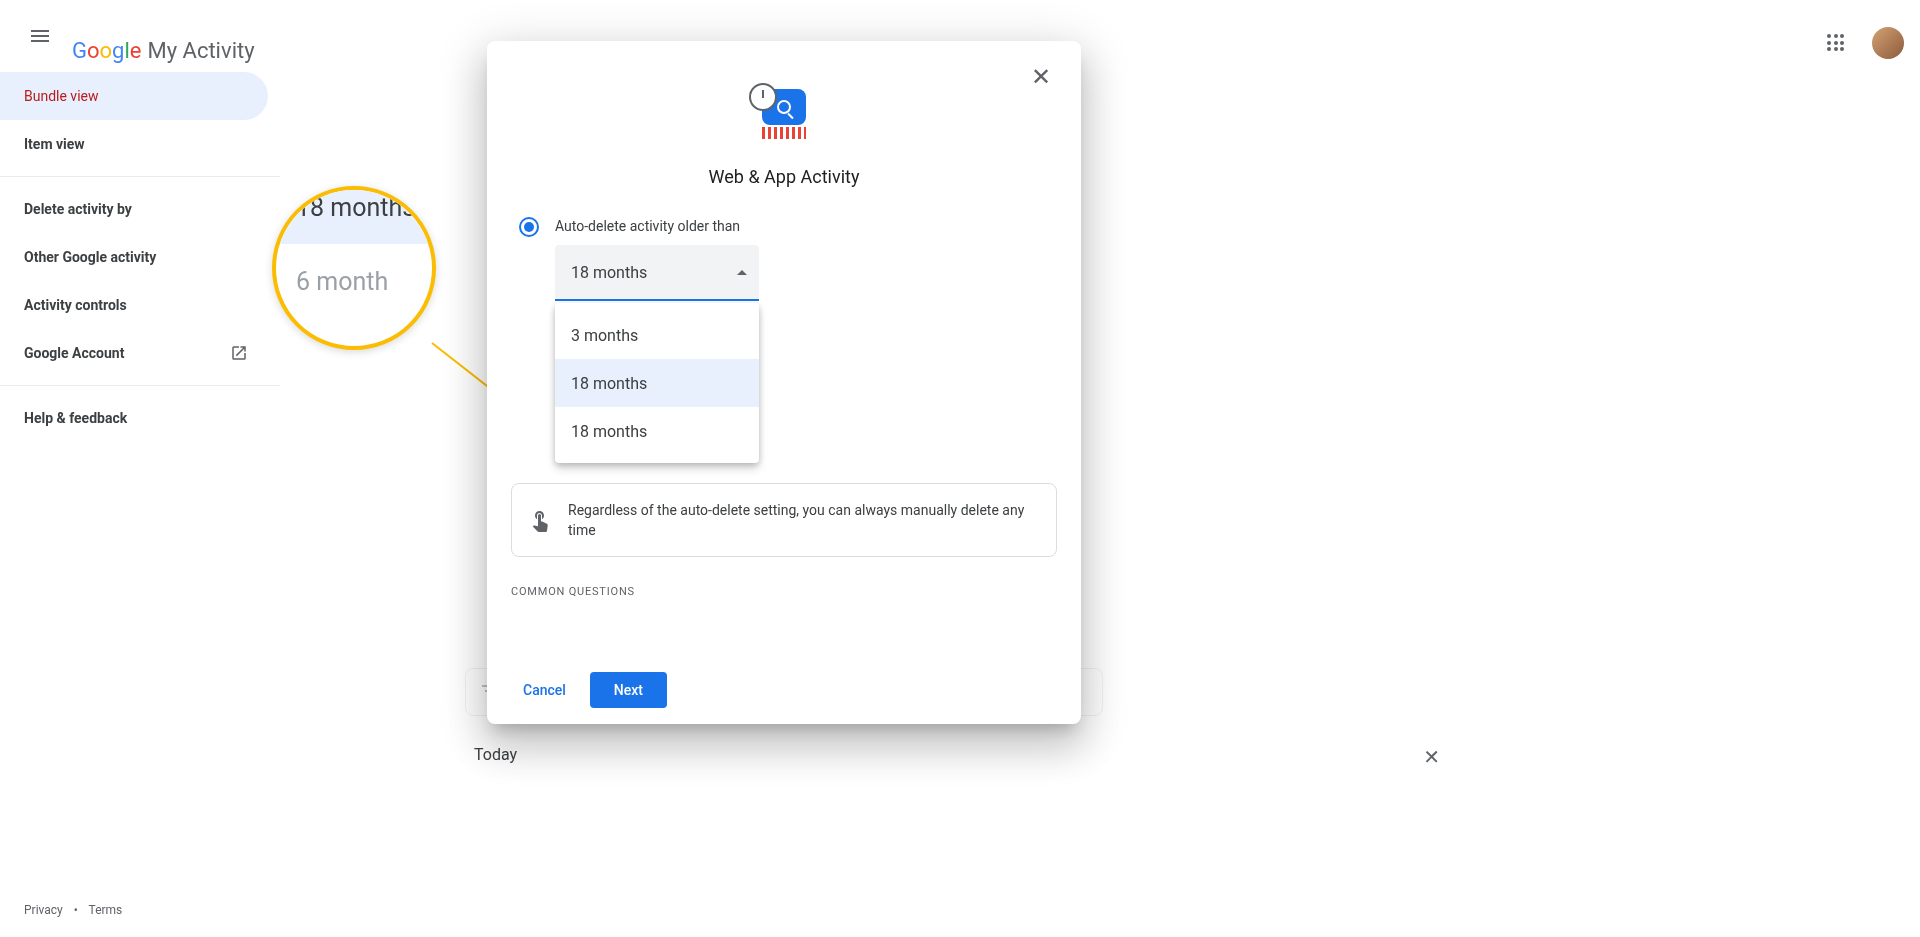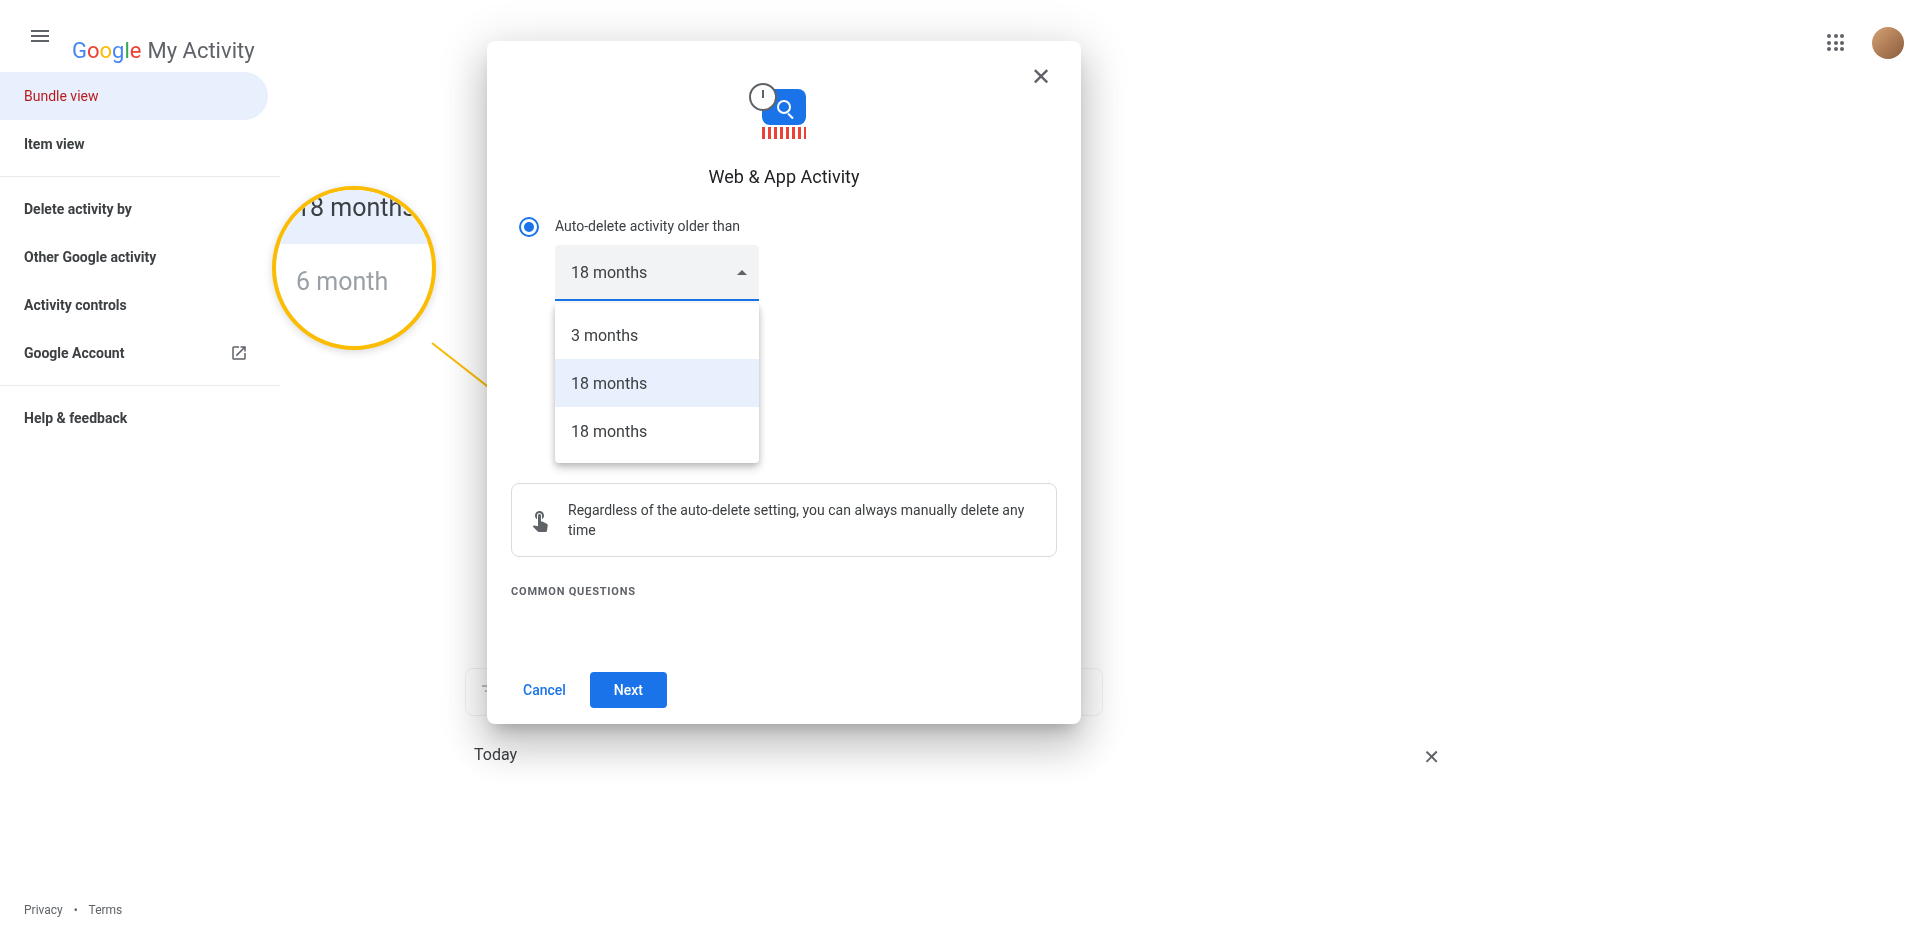--- a/index.html
+++ b/index.html
@@ -79,21 +79,21 @@
     .dd-item { height: 48px; display: flex; align-items: center; padding-left: 16px; font-size: 16px; color: #3c4043; cursor: pointer; }
     .dd-item.sel { background: #e8f0fe; }
     
     .radio-row.second { margin-top: 112px; }
     
     .note-box { margin-top: 48px; border: 1px solid #dadce0; border-radius: 8px; padding: 16px; display: flex; gap: 16px; align-items: center; }
     .note-icon { width: 24px; height: 24px; flex-shrink: 0; }
     .note-icon svg { width: 24px; height: 24px; }
     .note-text { font-size: 14px; color: #3c4043; line-height: 20px; }
     
-    .cq-title { font-size: 11px; letter-spacing: 0.8px; color: #5f6368; margin: 28px 0 16px 0; font-weight: 700; }
+    .cq-title { font-size: 11px; letter-spacing: 0.8px; color: #5f6368; margin: 28px 0 16px 0; font-weight: 400; }
     .cq-item { height: 58px; display: flex; align-items: center; justify-content: space-between; border-bottom: 1px solid #e8eaed; cursor: pointer; }
     .cq-item:last-child { border-bottom: none; }
     
     .dialog-actions { padding: 16px 12px; display: flex; justify-content: flex-start; }
     .btn { height: 36px; padding: 0 24px; border-radius: 4px; font-size: 14px; font-weight: 500; cursor: pointer; display: flex; align-items: center; border: none; }
     .btn-text { background: transparent; color: #1a73e8; }
     .btn-filled { background: #1a73e8; color: #fff; }
     .bg-today { position: absolute; left: 474px; top: 745px; font-size: 16px; color: #3c4043; }
     .bg-today-x { position: absolute; right: 480px; top: 745px; color: #5f6368; font-size: 20px; }
     .bg-filter-bar { position: absolute; left: 465px; top: 668px; width: 638px; height: 48px; border: 1px solid #dadce0; border-radius: 8px; display: flex; align-items: center; padding: 0 16px; opacity: 0.4; }

